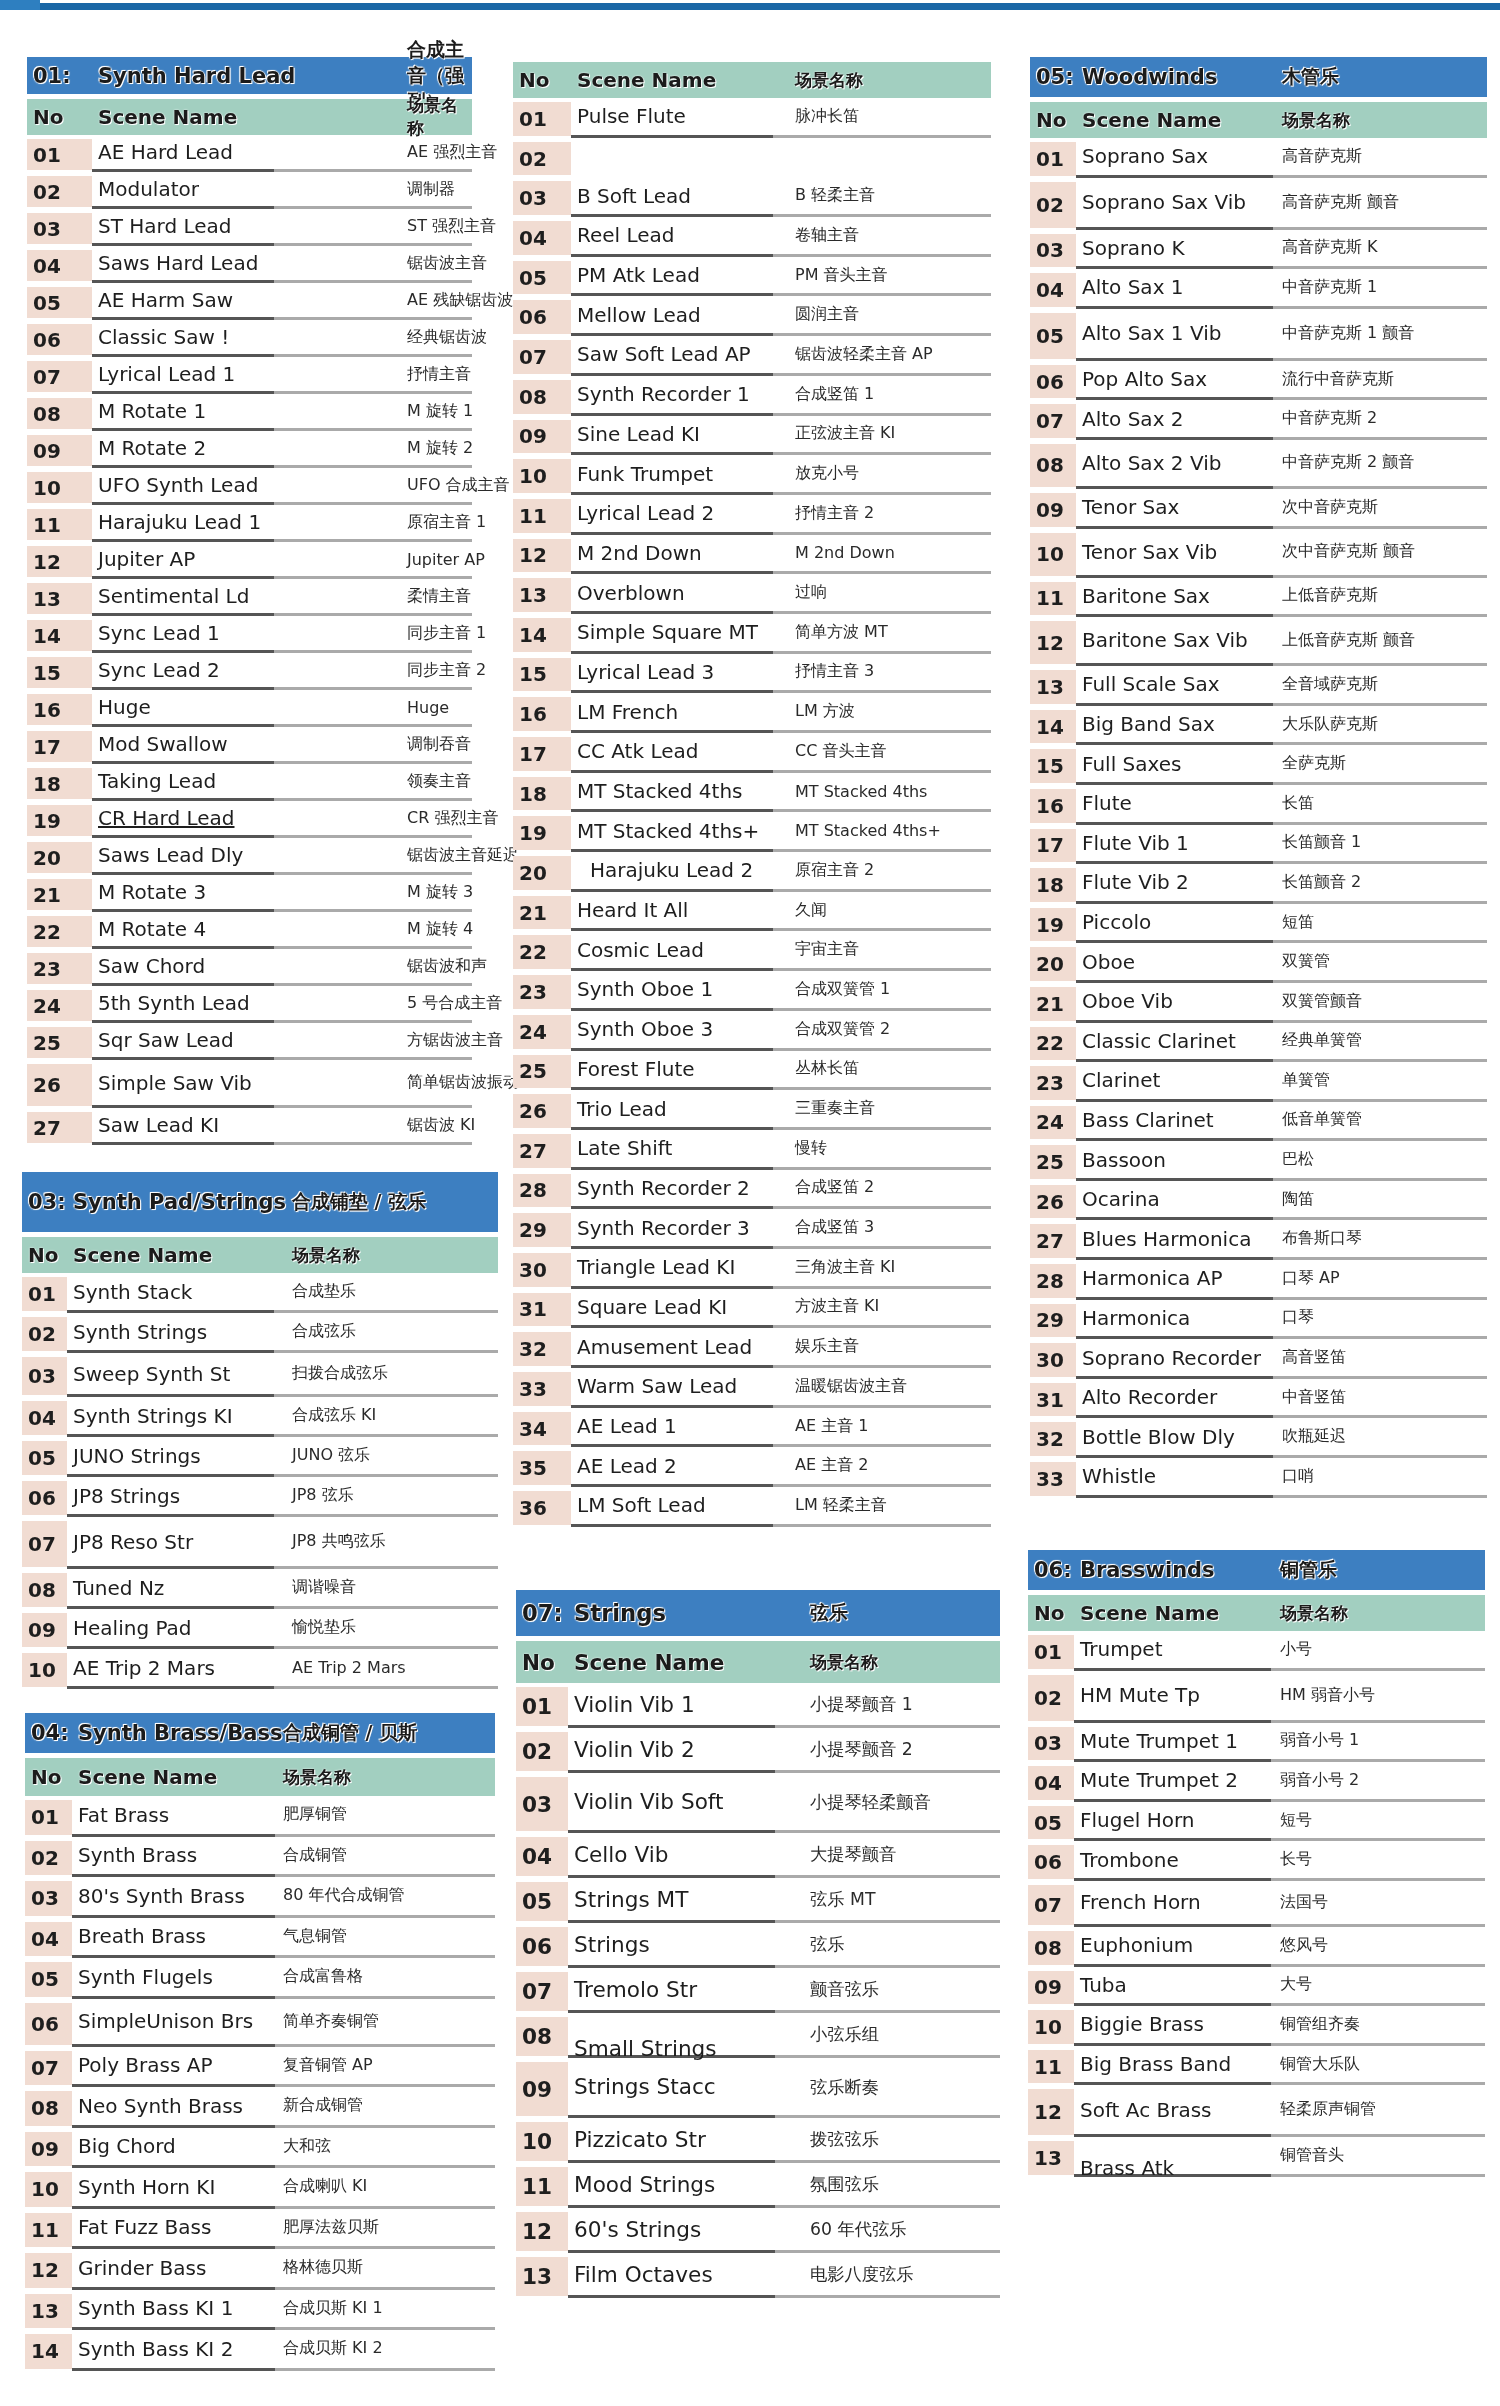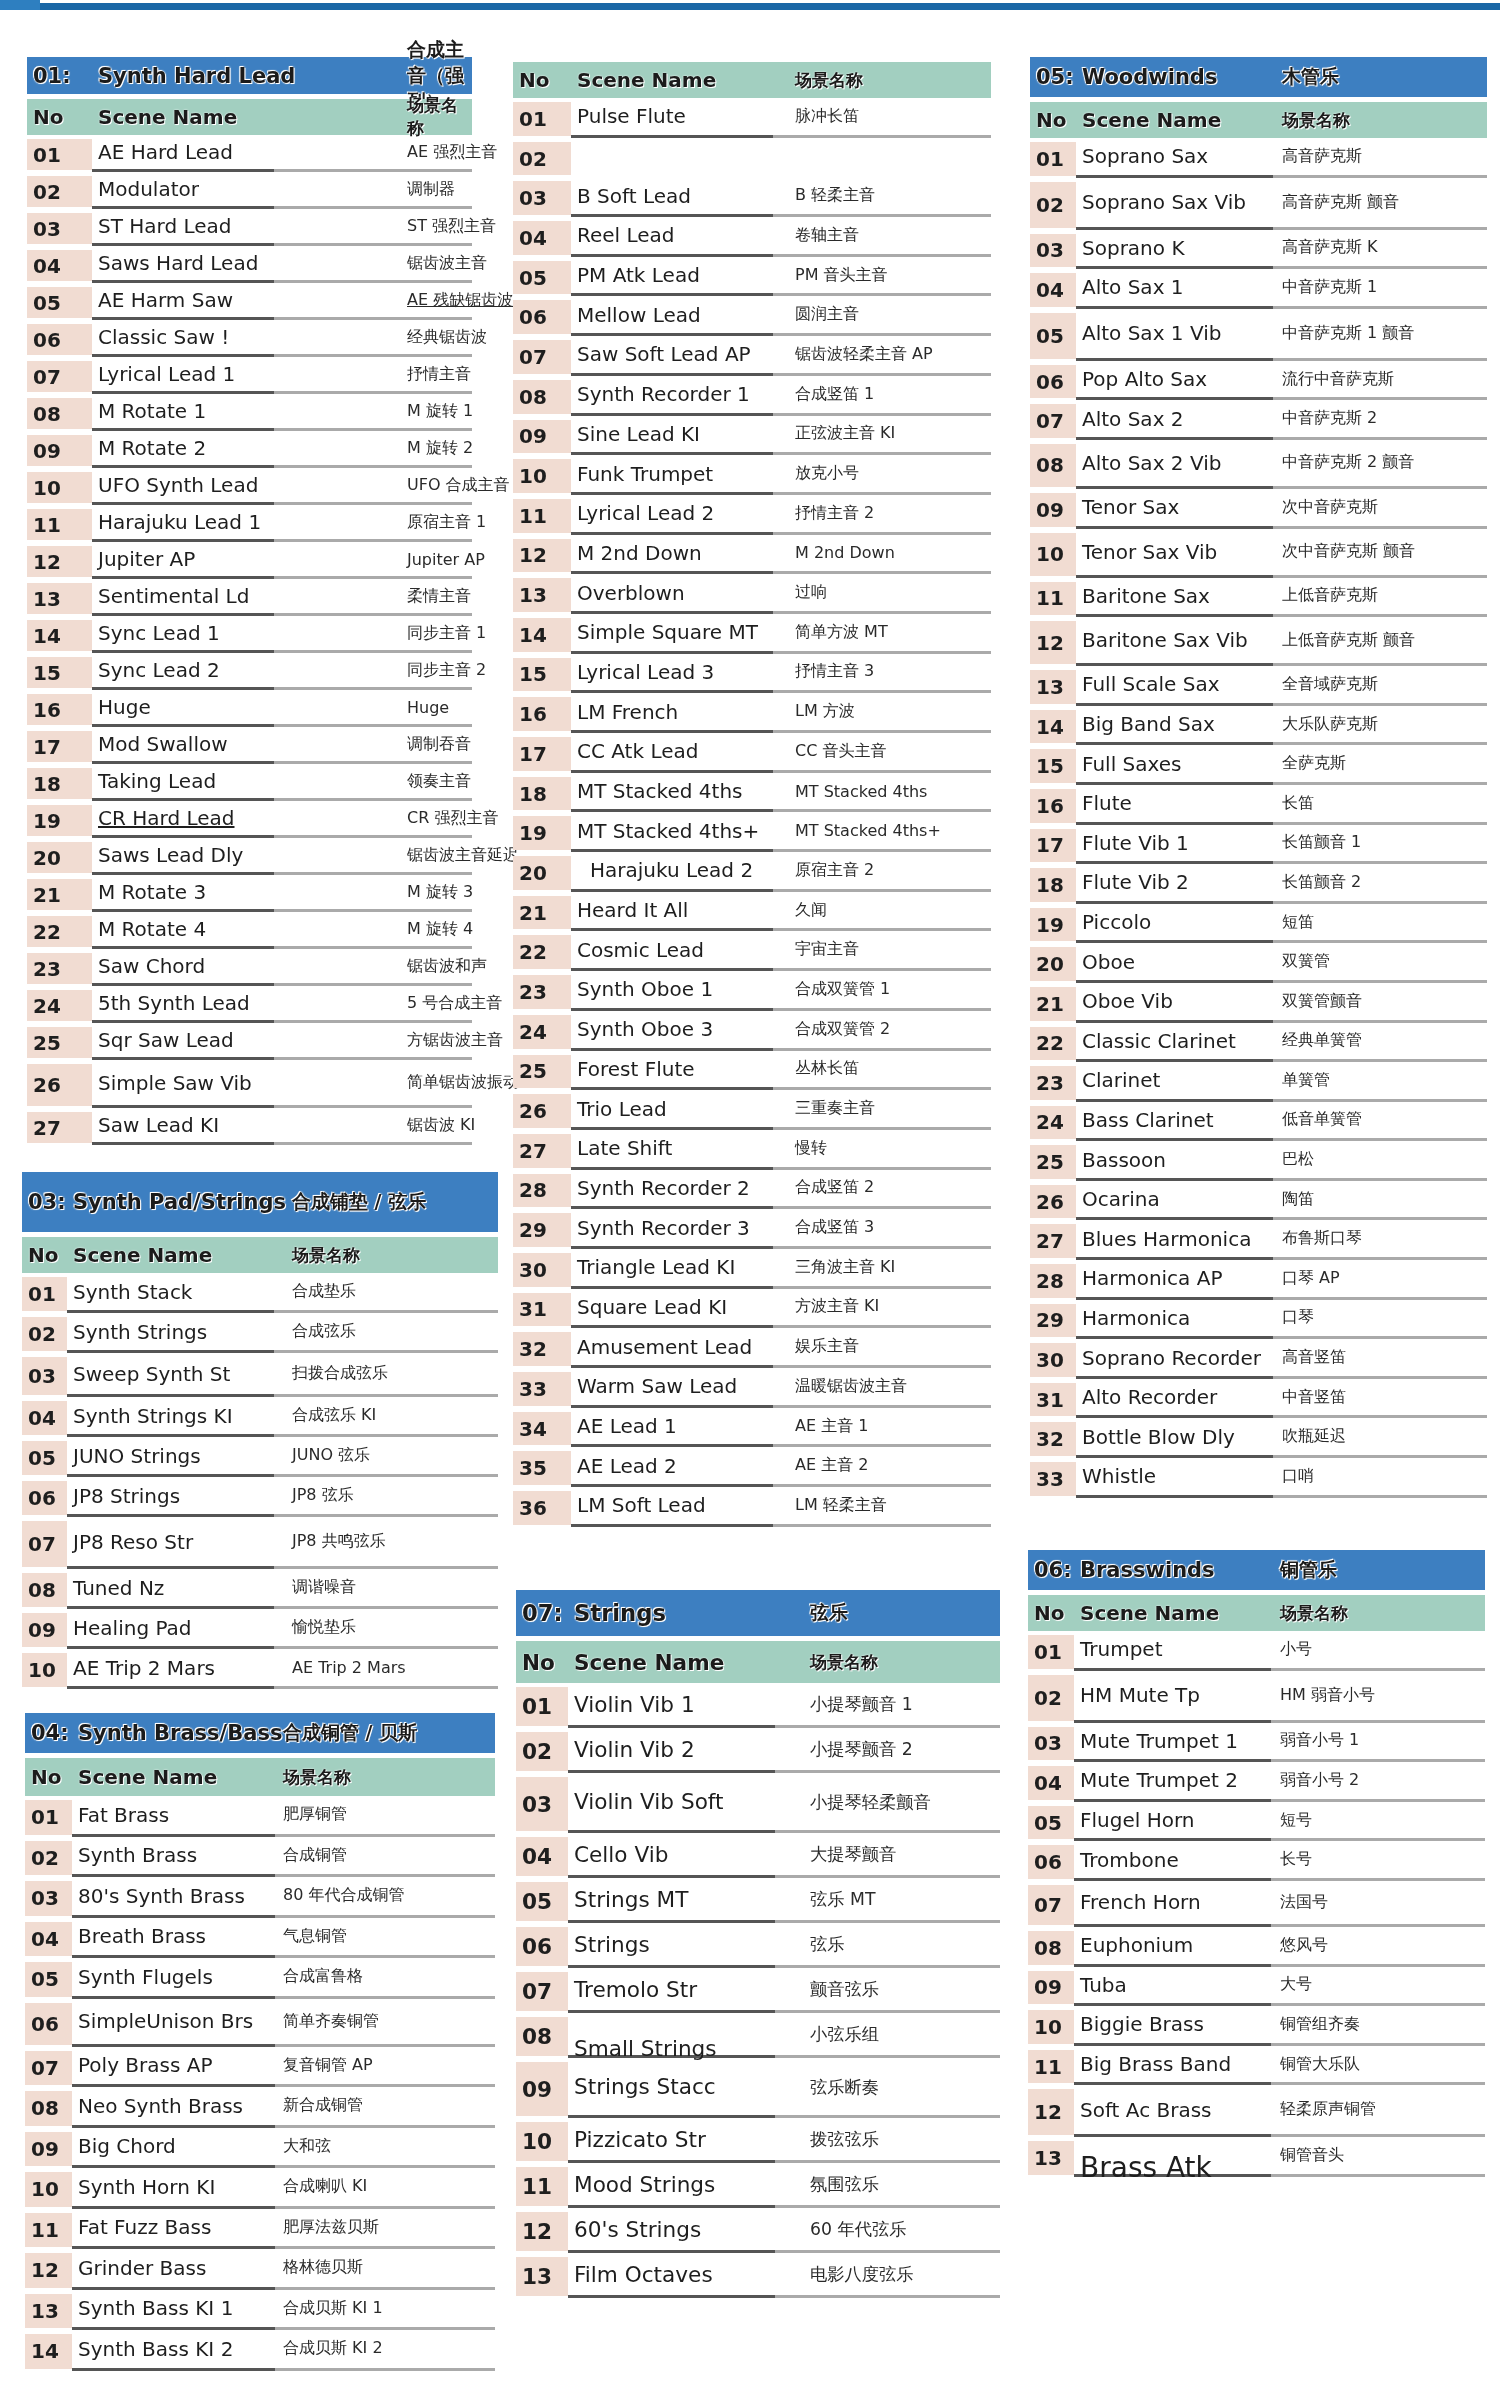--- a/index.html
+++ b/index.html
@@ -87,21 +87,21 @@
         <div class="no" style="width: 65px; height: 31px; font-size: 20px;">04</div>
         <div class="body">
           <span class="en" style="font-size: 20px;">Saws Hard Lead</span>
           <span class="zh" style="left: 315px; font-size: 16px;">锯齿波主音</span>
         </div>
       </div>
       <div class="row" style="height: 37px;">
         <div class="no" style="width: 65px; height: 31px; font-size: 20px;">05</div>
         <div class="body">
           <span class="en" style="font-size: 20px;">AE Harm Saw</span>
-          <span class="zh" style="left: 315px; font-size: 16px; text-decoration: underline;">AE 残缺锯齿波</span>
+          <span class="zh" style="left: 315px; font-size: 16px;">AE 残缺锯齿波</span>
         </div>
       </div>
       <div class="row" style="height: 37px;">
         <div class="no" style="width: 65px; height: 31px; font-size: 20px;">06</div>
         <div class="body">
           <span class="en" style="font-size: 20px;">Classic Saw !</span>
           <span class="zh" style="left: 315px; font-size: 16px;">经典锯齿波</span>
         </div>
       </div>
       <div class="row" style="height: 37px;">
@@ -1033,21 +1033,21 @@
       <div class="row" style="height: 52px;">
         <div class="no" style="width: 46px; height: 46px; font-size: 20px;">12</div>
         <div class="body">
           <span class="en" style="font-size: 20px;">Soft Ac Brass</span>
           <span class="zh" style="left: 206px; font-size: 16px;">轻柔原声铜管</span>
         </div>
       </div>
       <div class="row" style="height: 39.6px;">
         <div class="no" style="width: 46px; height: 33.6px; font-size: 20px;">13</div>
         <div class="body">
-          <span class="en" style="font-size: 28px; margin-top: 24px;">Brass Atk</span>
+          <span class="en" style="font-size: 20px; margin-top: 24px;">Brass Atk</span>
           <span class="zh" style="left: 206px; font-size: 16px;">铜管音头</span>
         </div>
       </div>
     </div>
     <div class="table" style="left: 516px; top: 1590px; width: 484px;">
       <div class="sec-header" style="height: 46px; position: relative; font-size: 22.68px;">
         <span class="num" style="width: 52px;">07:</span>
         <span class="en">Strings</span>
         <span class="zh" style="left: 294px;">弦乐</span>
       </div>

